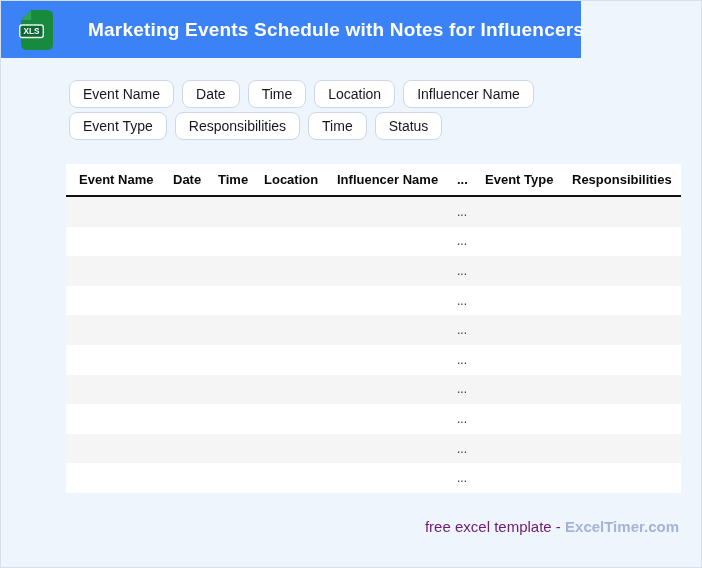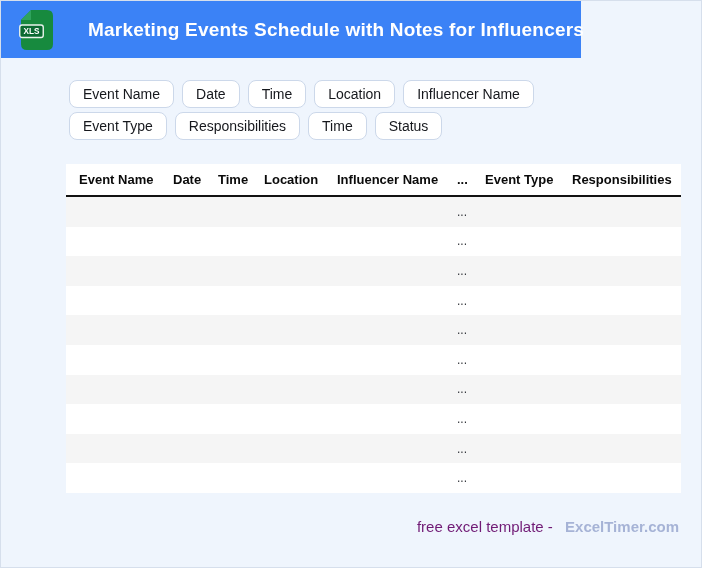--- a/index.html
+++ b/index.html
@@ -107,21 +107,20 @@
   .footer {
     position: absolute;
     right: 22px; top: 517px;
     font-size: 15px;
     white-space: nowrap;
   }
   .footer .free-text { color: #701a75; }
   .footer .brand {
     color: #a6b3d6;
     font-weight: bold;
-    margin-left: 8px;
     text-decoration: none;
     cursor: pointer;
   }
 </style>
 </head>
 <body>
 
 <div class="page">
 
   <div class="titlebar">

